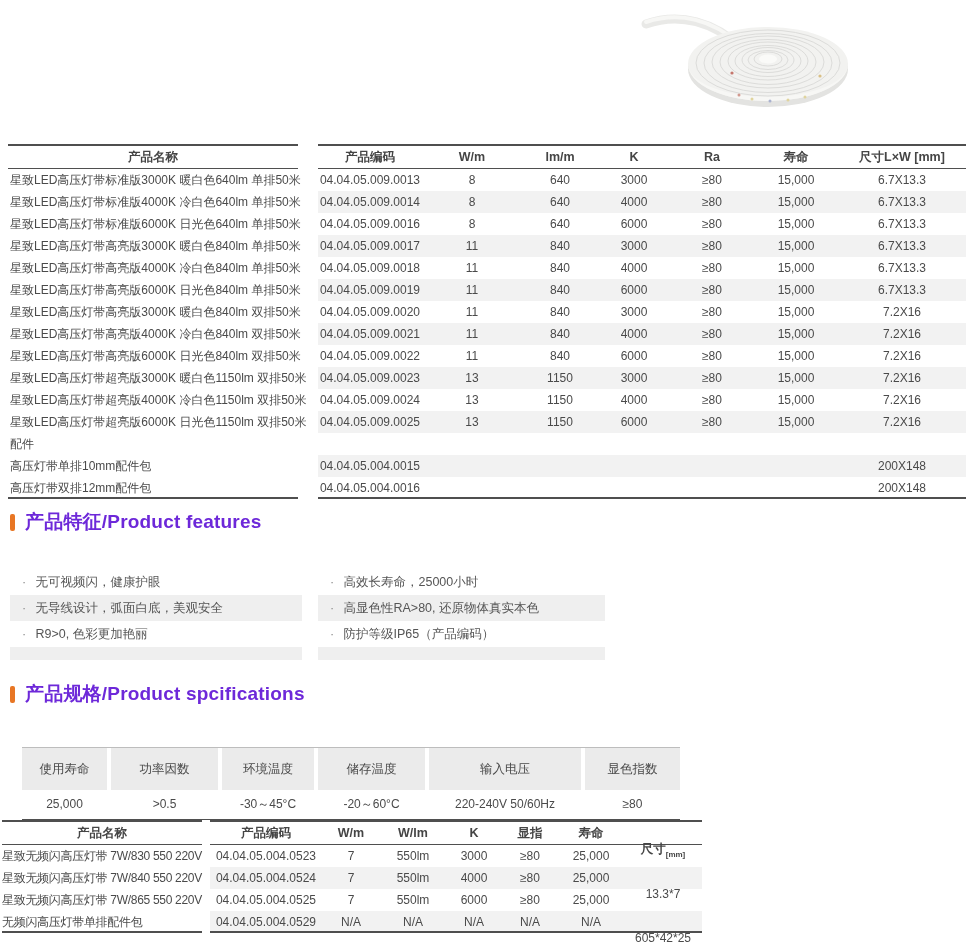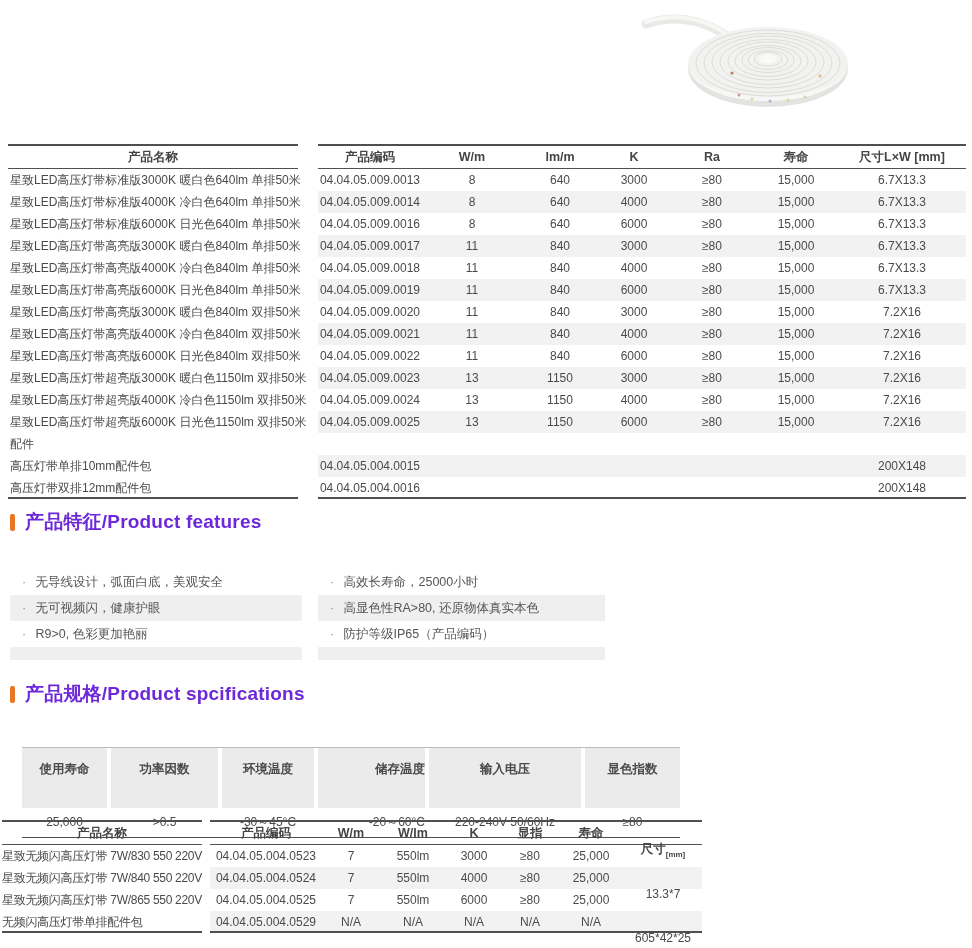--- a/index.html
+++ b/index.html
@@ -39,23 +39,23 @@
   .feature-items > .feature-item:nth-child(even) { background:#efefef; }
   .feature-item .dot { display:inline-block; width:10px; margin-left:12px; color:#8a8a8a; }
   .feature-tail { height:13px; background:#efefef; }
 
   
   #env-table { position:absolute; left:22px; top:747px; width:658px; border-top:1px solid #bdbdbd; }
   .env-row { display:flex; }
   .env-row > div { text-align:center; margin-right:4px; }
   .env-row > div:last-child { margin-right:0; }
   .env-row > div:nth-child(1){ width:85px; } .env-row > div:nth-child(2){ width:107px; }
-  .env-row > div:nth-child(3){ width:92px; }  .env-row > div:nth-child(4){ width:107px;text-align:right; }
+  .env-row > div:nth-child(3){ width:92px; }  .env-row > div:nth-child(4){ width:107px; }
   .env-row > div:nth-child(5){ width:152px; } .env-row > div:nth-child(6){ width:95px; }
-  .env-head > div { background:#ebebeb; height:60px; line-height:42px; font-size:12.5px; font-weight:bold; color:#4a4a4a; }
+  .env-head > div { background:#ebebeb; height:42px; line-height:42px; font-size:12.5px; font-weight:normal; color:#4a4a4a; }
   .env-vals > div { height:29px; line-height:29px; font-size:12px; }
   .env-vals { border-bottom:1px solid #4f4f4f; }
 
   
   #model-table { position:absolute; left:2px; top:820px; width:700px; font-size:12px; }
   .md-row { display:flex; height:22px; line-height:22px; white-space:nowrap; }
   .md-head { height:25px; line-height:23px; font-weight:bold; font-size:12.5px; color:#454545; }
   .md-name { width:200px; letter-spacing:-0.3px; }
   .md-head .md-name { text-align:center; letter-spacing:0; }
   .md-gutter { width:8px; }
@@ -318,25 +318,25 @@
   <span class="accent-bar"></span>
   <span class="ht">产品特征/Product features</span>
 </div>
 
 <div id="features-list">
   <div class="feature-col">
     <div class="feature-items">
 
     <div class="feature-item">
         <span class="dot">·</span>
+        <span>无可视频闪，健康护眼</span>
+      </div>
+        <div class="feature-item">
+        <span class="dot">·</span>
         <span>无导线设计，弧面白底，美观安全</span>
-      </div>
-        <div class="feature-item">
-        <span class="dot">·</span>
-        <span>无可视频闪，健康护眼</span>
       </div>
         <div class="feature-item">
         <span class="dot">·</span>
         <span>R9&gt;0, 色彩更加艳丽</span>
       </div>
       </div>
     <div class="feature-tail"></div>
   </div>
   <div class="feature-col">
     <div class="feature-items">

